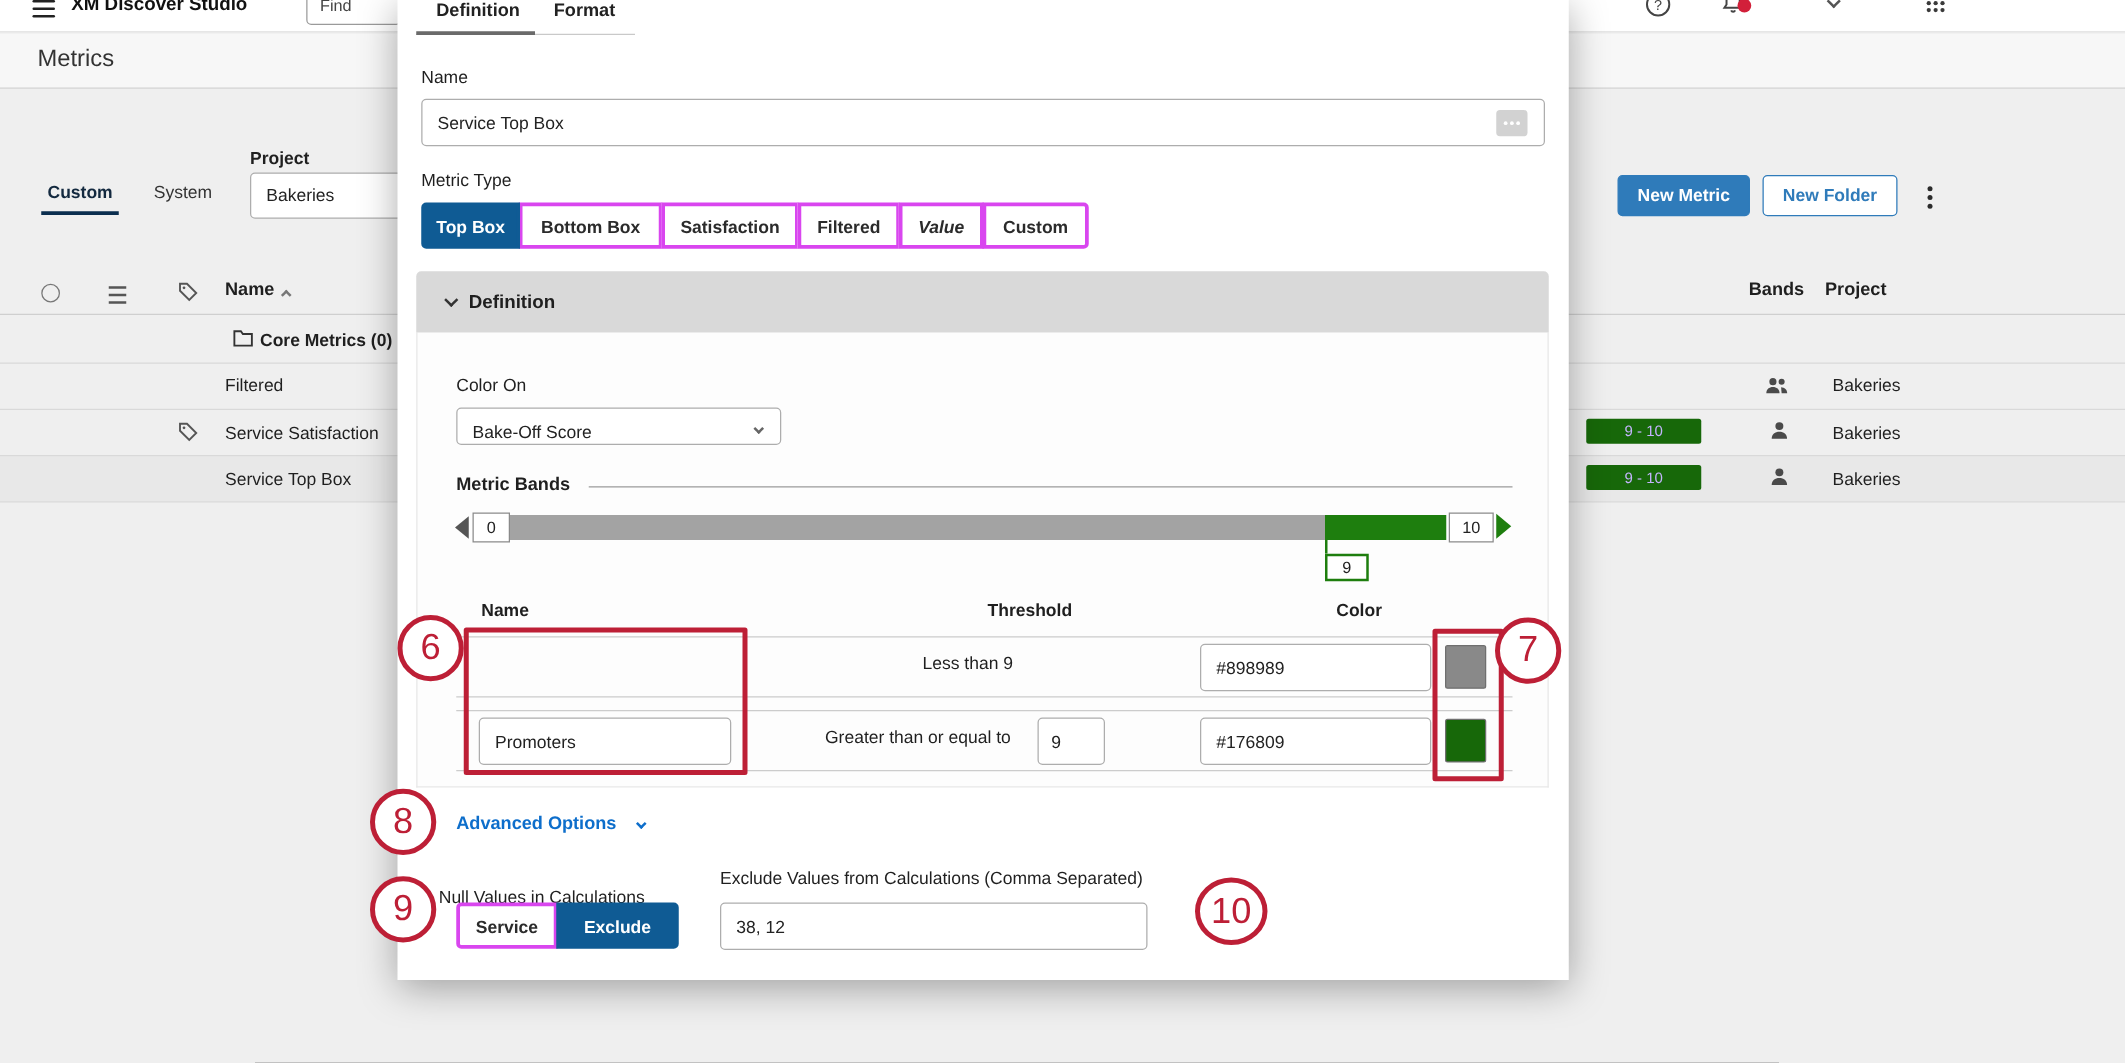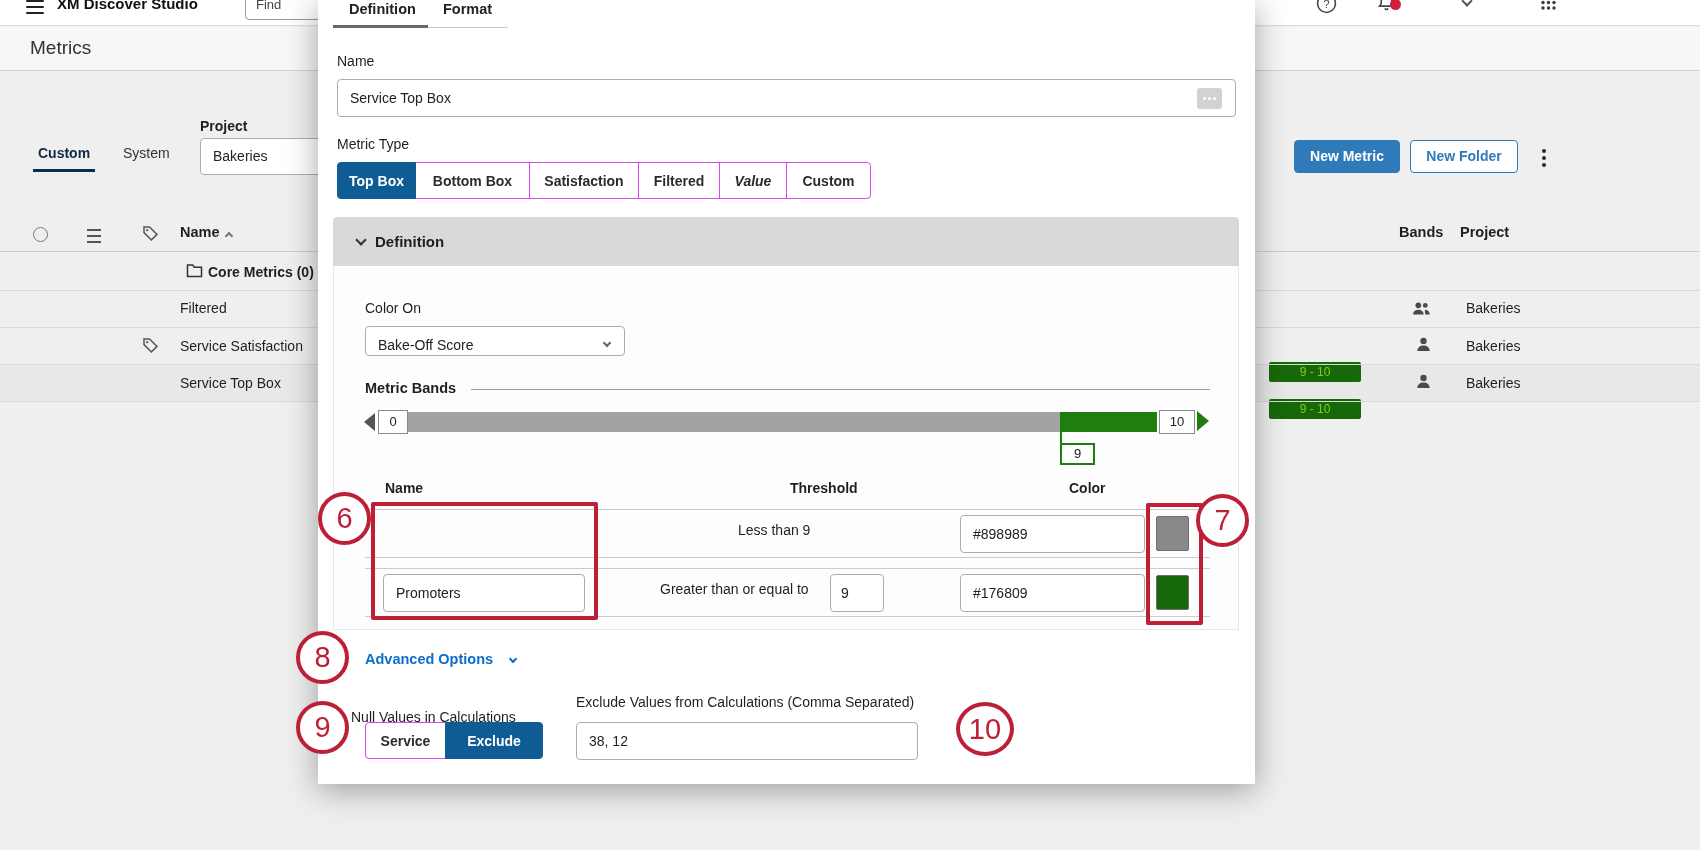--- a/index.html
+++ b/index.html
@@ -25,35 +25,35 @@
   .hline { position:absolute; height:1px; background:#d9d9d9; }
 
   .chev { display:inline-block; width:8px; height:8px; border-right:2px solid #555; border-bottom:2px solid #555; transform:rotate(45deg); }
   .chev.small { width:6px; height:6px; }
   .chev.up { transform:rotate(225deg); }
 
   
   .btn-primary { position:absolute; background:#2f7bba; color:#fff; font-size:14px; font-weight:bold; border:1px solid #2f7bba; border-radius:4px; text-align:center; cursor:pointer; }
   .btn-outline { position:absolute; background:#fff; color:#2f7bba; font-size:14px; font-weight:bold; border:1px solid #2f7bba; border-radius:4px; text-align:center; cursor:pointer; }
 
-  .seg { height:37px; background:#fff; border:1px solid #d946ef; font-size:14px; font-weight:bold; color:#2b2b2b; display:flex; align-items:center; justify-content:center; cursor:pointer; }
+  .seg { height:37px; background:#fff; border:3px solid #d946ef; font-size:14px; font-weight:bold; color:#2b2b2b; display:flex; align-items:center; justify-content:center; cursor:pointer; }
   .seg + .seg { margin-left:-1px; }
   .seg:first-child { border-radius:4px 0 0 4px; }
   .seg:last-child { border-radius:0 4px 4px 0; }
   .seg.active { background:#0f5b94; border-color:#0f5b94; color:#fff; z-index:1; }
   .seggroup { position:absolute; display:flex; }
 
   
   .dialog { position:absolute; left:318px; top:0; width:937px; height:784px; background:#fff; box-shadow:0 6px 30px rgba(0,0,0,.35); z-index:10; }
   .dlg-tab { position:absolute; top:1px; font-size:14.5px; font-weight:bold; color:#222; cursor:pointer; }
   .panel-header { position:absolute; background:#d9d9d9; border-radius:4px 4px 0 0; }
   .panel-body { position:absolute; background:#fdfdfd; border:1px solid #e8e8e8; border-top:none; }
 
   .swatch { position:absolute; width:33px; height:35px; border:1px solid #6f6f6f; border-radius:2px; cursor:pointer; }
-  .badge { position:absolute; width:92px; height:20px; border-radius:2px; color:#84cc16; font-size:12px; text-align:center; line-height:20px;margin-top:27px; }
+  .badge { position:absolute; width:92px; height:20px; border-radius:2px; color:#c4b5fd; font-size:12px; text-align:center; line-height:20px; }
 
   
   .annr { position:absolute; border:4px solid #bd1f36; border-radius:2px; z-index:30; }
   .annc { position:absolute; width:53px; height:53px; border:4px solid #bd1f36; border-radius:50%; background:#fff; color:#bd1f36; font-size:29px; display:flex; align-items:center; justify-content:center; z-index:31; }
 
   .tri { position:absolute; width:0; height:0; }
   .dots3 i { display:block; width:4px; height:4px; border-radius:50%; background:#2b2b2b; margin:3px 0; }
 </style>
 </head>
 <body>

